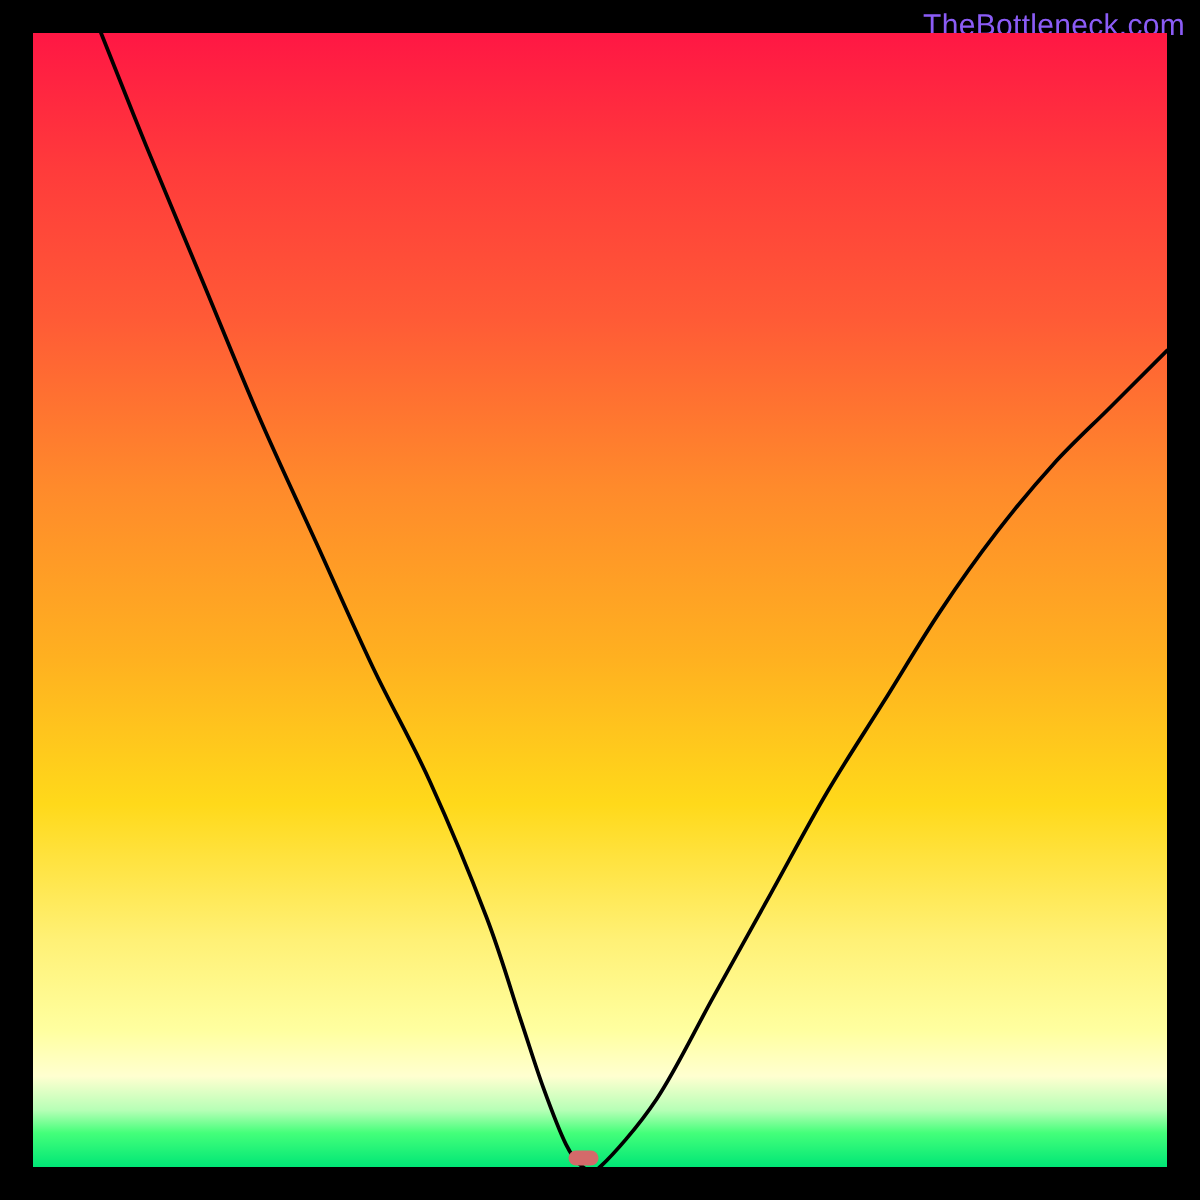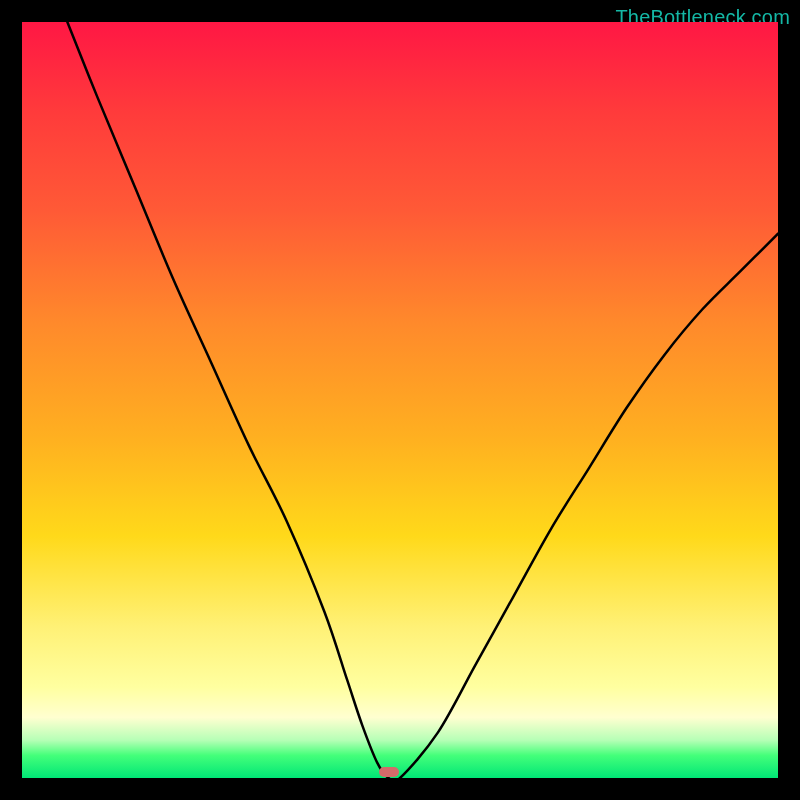--- a/index.html
+++ b/index.html
@@ -53,21 +53,21 @@
     width: 20px;
     height: 10px;
     border-radius: 5px;
     background: #d46a6a;
     transform: translate(-50%, -50%);
   }
   .watermark {
     position: absolute;
     top: 6px;
     right: 10px;
-    color: #14b8a6;
+    color: #8b5cf6;
     font-size: 20px;
     font-weight: 500;
     letter-spacing: 0.2px;
     user-select: none;
   }
 </style>
 </head>
 <body>
 
 <div class="frame">

